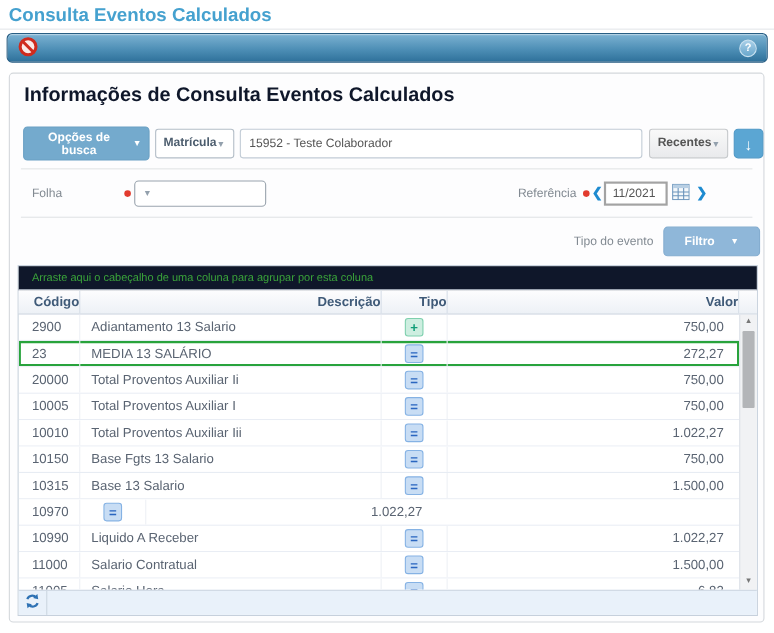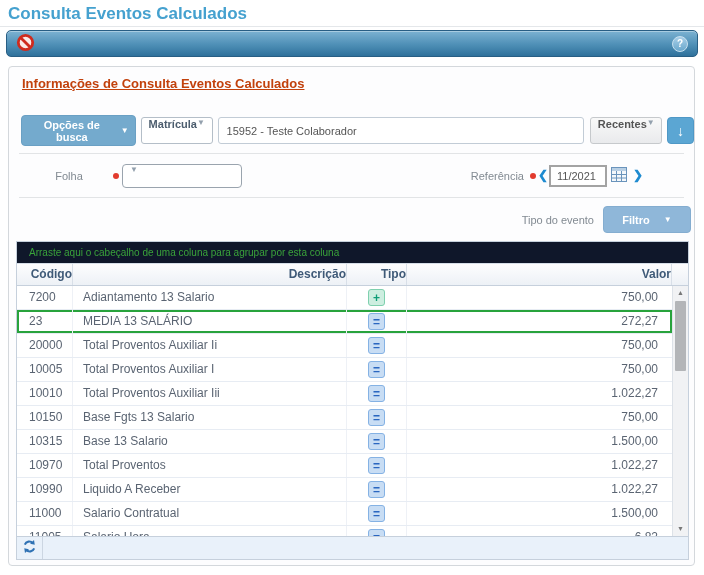--- a/index.html
+++ b/index.html
@@ -13,43 +13,43 @@
     background: linear-gradient(180deg, #7cb2d2 0%, #4e8fb6 55%, #2f719b 100%);
     border: 1px solid #285e84; box-shadow: inset 0 1px 0 rgba(255,255,255,.35);
     display: flex; align-items: center; justify-content: space-between; padding: 0 9px; }
   .block-btn { background: none; border: none; padding: 0; display: flex; cursor: pointer; }
   .help-btn { width: 16px; height: 16px; border-radius: 50%; padding: 0; cursor: pointer;
     background: linear-gradient(#a9cfe8, #69a7cc); border: 1px solid #c9e1f0;
     color: #fff; font-size: 10px; font-weight: bold; line-height: 13px; text-align: center; }
 
   .panel { position: absolute; top: 66px; left: 8px; width: 687px; height: 500px;
     background: #fdfdfe; border: 1px solid #d4d8dc; border-radius: 4px; }
-  .section-title { position: absolute; top: 9px; left: 13px; font-size: 13px; font-weight: bold; color: #c2410c; text-decoration: underline; }
+  .section-title { position: absolute; top: 9px; left: 13px; font-size: 18px; font-weight: bold; color: #0f172a; }
 
   .search-row { position: absolute; top: 48px; left: 12px; display: flex; align-items: center; }
   .btn-options { height: 31px; padding: 0 6px; margin-right: 5px; background: #74aacd; border: 1px solid #6aa0c4;
     border-radius: 4px; color: #fff; font-size: 11px; font-weight: bold; cursor: pointer;
     display: flex; align-items: center; gap: 5px; }
   .select { height: 27px; background: #fff; border: 1px solid #b4bec8; border-radius: 3px;
-    display: flex; align-items: flex-start; justify-content: space-between; padding: 0 7px;
+    display: flex; align-items: flex-end; justify-content: space-between; padding: 7px 7px;
     font-size: 11px; font-weight: bold; color: #4c5d6e; cursor: pointer; }
   .sel-matricula { width: 72px; margin-right: 5px; }
   .caret { font-size: 8px; color: #93a0ad; }
   .search-input { width: 378px; height: 27px; margin-right: 6px; border: 1px solid #c2ccd6; border-radius: 3px;
     padding: 0 8px; font-size: 11px; color: #555; font-family: "Liberation Sans", sans-serif; }
   .sel-recentes { width: 72px; margin-right: 5px; background: linear-gradient(#f9f9f9, #e9eaec); border-color: #c6c9cc; color: #555; }
   .btn-go { width: 28px; height: 27px; background: #5ba6d3; border: 1px solid #4f98c6; border-radius: 4px;
     color: #fff; font-size: 14px; font-weight: bold; cursor: pointer; line-height: 1; }
 
   .divider { position: absolute; left: 10px; width: 665px; height: 1px; background: #e2e4e6; }
   .d1 { top: 86px; } .d2 { top: 130px; }
 
   .form-row { position: absolute; top: 96px; left: 0; width: 100%; height: 26px; }
   .lbl { font-size: 11px; color: #828a92; }
-  .folha-lbl { position: absolute; left: 20px; top: 7px; width: 80px; text-align: center; }
+  .folha-lbl { position: absolute; left: 20px; top: 7px; width: 80px; text-align: left; }
   .req-dot { position: absolute; width: 6px; height: 6px; border-radius: 50%; background: #e23b2e; top: 10px; }
   .dot-folha { left: 104px; } .dot-ref { left: 521px; }
   .sel-folha { position: absolute; left: 113px; top: 1px; width: 120px; height: 24px; font-weight: bold; color: #47525e; border-color: #9aa4ae; border-radius: 4px; }
   .ref-lbl { position: absolute; left: 413px; top: 7px; width: 102px; text-align: right; }
   .chev { position: absolute; top: 5px; font-size: 12px; font-weight: bold; color: #1e8bd0; cursor: pointer; }
   .chev-l { left: 529px; } .chev-r { left: 624px; }
   .ref-input { position: absolute; left: 540px; top: 2px; width: 58px; height: 22px; border: 2px solid #a3a3a3;
     padding: 0 6px; font-size: 11px; color: #555; font-family: "Liberation Sans", sans-serif; }
   .cal-btn { position: absolute; left: 602px; top: 4px; background: none; border: none; padding: 0; cursor: pointer; display: flex; }
 
@@ -178,21 +178,21 @@
       <div class="grid-header">
         <div class="hc hc-cod">Código</div>
         <div class="hc hc-desc">Descrição</div>
         <div class="hc hc-tipo">Tipo</div>
         <div class="hc hc-valor">Valor</div>
         <div class="hc hc-end"></div>
       </div>
       <div class="grid-body">
         <div class="rows">
             <div class="grid-row">
-    <div class="cell c-cod">7200</div>
+    <div class="cell c-cod">2900</div>
     <div class="cell c-desc">Adiantamento 13 Salario</div>
     <div class="cell c-tipo"><span class="tipo-icon plus">+</span></div>
     <div class="cell c-valor">750,00</div>
   </div>
             <div class="grid-row highlighted">
     <div class="cell c-cod">23</div>
     <div class="cell c-desc">MEDIA 13 SALÁRIO</div>
     <div class="cell c-tipo"><span class="tipo-icon equals">=</span></div>
     <div class="cell c-valor">272,27</div>
   </div>
@@ -221,21 +221,20 @@
     <div class="cell c-valor">750,00</div>
   </div>
             <div class="grid-row">
     <div class="cell c-cod">10315</div>
     <div class="cell c-desc">Base 13 Salario</div>
     <div class="cell c-tipo"><span class="tipo-icon equals">=</span></div>
     <div class="cell c-valor">1.500,00</div>
   </div>
             <div class="grid-row">
     <div class="cell c-cod">10970</div>
-    <div class="cell c-desc">Total Proventos</div>
     <div class="cell c-tipo"><span class="tipo-icon equals">=</span></div>
     <div class="cell c-valor">1.022,27</div>
   </div>
             <div class="grid-row">
     <div class="cell c-cod">10990</div>
     <div class="cell c-desc">Liquido A Receber</div>
     <div class="cell c-tipo"><span class="tipo-icon equals">=</span></div>
     <div class="cell c-valor">1.022,27</div>
   </div>
             <div class="grid-row">

